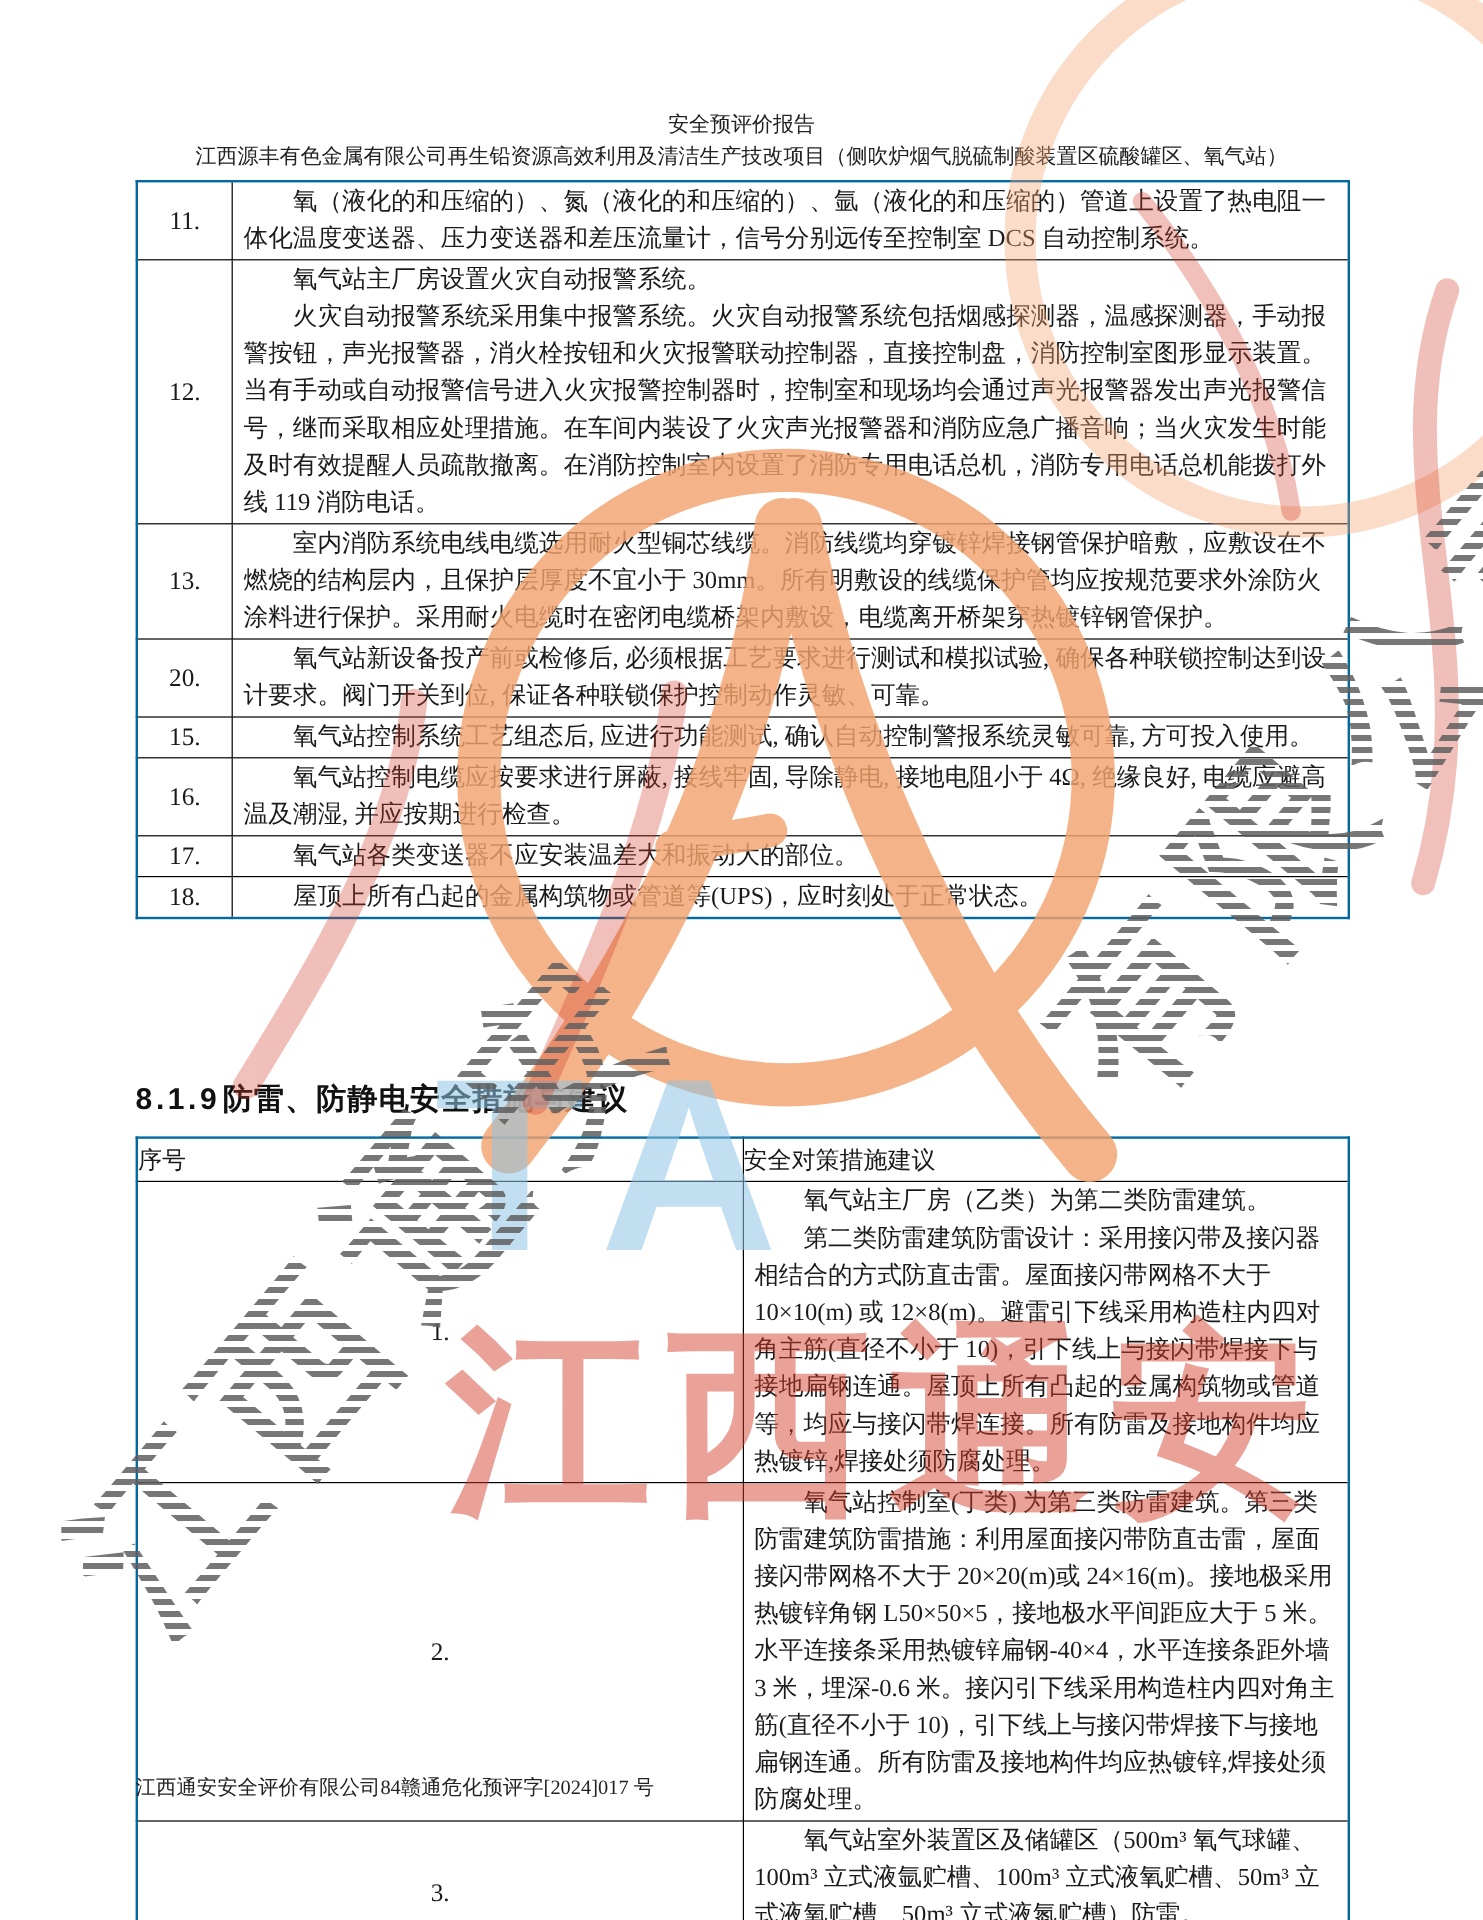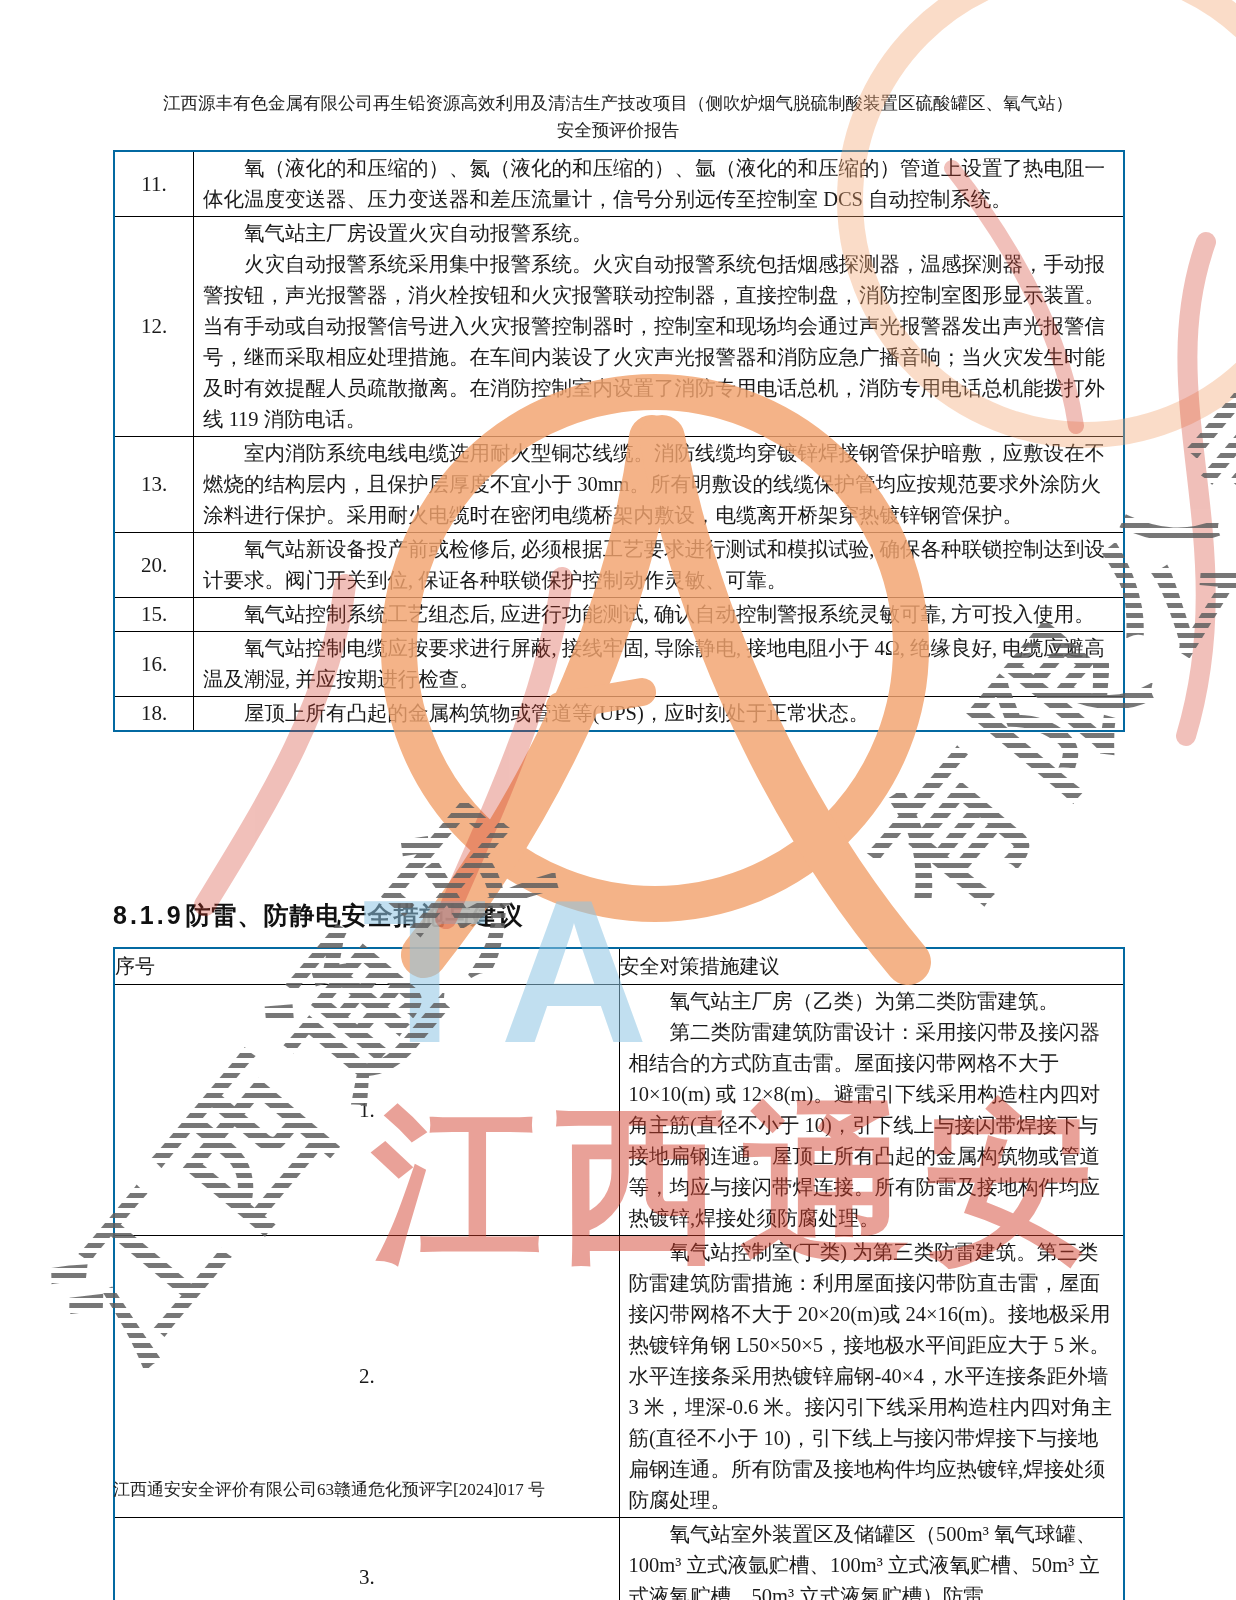--- a/index.html
+++ b/index.html
@@ -58,22 +58,22 @@
     font-size:170px;letter-spacing:14px;
     color:rgba(210,58,40,.48);
     left:372px;top:1072px;
   }
   .wm-svg{left:0;top:0;}
 </style>
 </head>
 <body>
 
 <div class="doc-header">
+  <div>安全预评价报告</div>
   <div>江西源丰有色金属有限公司再生铅资源高效利用及清洁生产技改项目（侧吹炉烟气脱硫制酸装置区硫酸罐区、氧气站）</div>
-  <div>安全预评价报告</div>
 </div>
 
 <table class="measures" id="table1">
   <tbody>
     <tr>
       <td class="num">11.</td>
       <td class="txt">
         <div class="para">氧（液化的和压缩的）、氮（液化的和压缩的）、氩（液化的和压缩的）管道上设置了热电阻一体化温度变送器、压力变送器和差压流量计，信号分别远传至控制室 DCS 自动控制系统。</div>
       </td>
     </tr>
@@ -99,20 +99,26 @@
     <tr>
       <td class="num">15.</td>
       <td class="txt">
         <div class="para">氧气站控制系统工艺组态后, 应进行功能测试, 确认自动控制警报系统灵敏可靠, 方可投入使用。</div>
       </td>
     </tr>
     <tr>
       <td class="num">16.</td>
       <td class="txt">
         <div class="para">氧气站控制电缆应按要求进行屏蔽, 接线牢固, 导除静电, 接地电阻小于 4Ω, 绝缘良好, 电缆应避高温及潮湿, 并应按期进行检查。</div>
+      </td>
+    </tr>
+    <tr>
+      <td class="num">17.</td>
+      <td class="txt">
+        <div class="para">氧气站各类变送器不应安装温差大和振动大的部位。</div>
       </td>
     </tr>
     <tr>
       <td class="num">18.</td>
       <td class="txt">
         <div class="para">屋顶上所有凸起的金属构筑物或管道等(UPS)，应时刻处于正常状态。</div>
       </td>
     </tr>
   </tbody>
 </table>
@@ -144,21 +150,21 @@
       <td class="num">3.</td>
       <td class="txt pad-b">
         <div class="para">氧气站室外装置区及储罐区（500m³ 氧气球罐、100m³ 立式液氩贮槽、100m³ 立式液氧贮槽、50m³ 立式液氧贮槽、50m³ 立式液氮贮槽）防雷。</div>
       </td>
     </tr>
   </tbody>
 </table>
 
 <div class="doc-footer">
   <span>江西通安安全评价有限公司</span>
-  <span>63</span>
+  <span>84</span>
   <span>赣通危化预评字[2024]017 号</span>
 </div>
 
 <div id="watermarks">
   <svg class="wm-svg" width="1236" height="1600" viewBox="0 0 1236 1600">
 
     <circle cx="1085" cy="200" r="235" fill="none" stroke="#F2A36E" stroke-width="26" opacity="0.38"></circle>
 
     <g stroke="#F2A36E" fill="none" stroke-linecap="round" opacity="0.82">
       <circle cx="655" cy="648" r="256" stroke-width="36"></circle>

